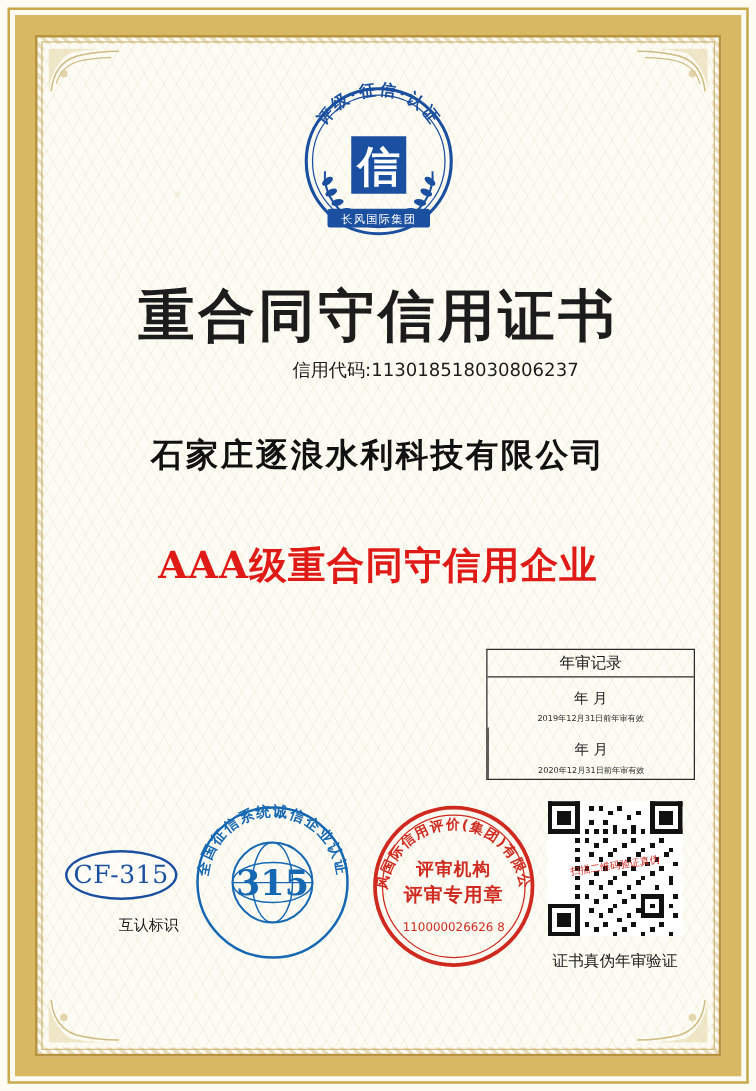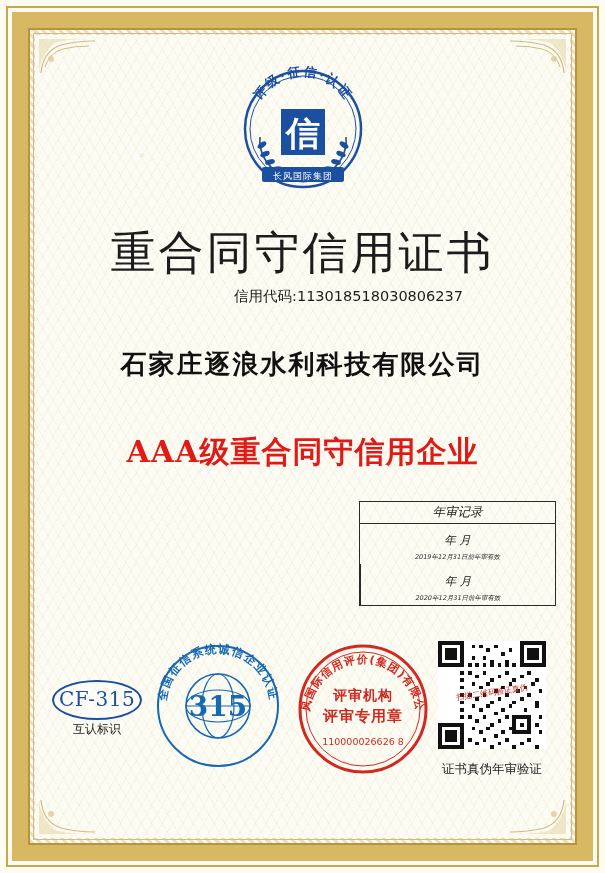--- a/index.html
+++ b/index.html
@@ -93,21 +93,21 @@
     text-align: center;
   }
 
   
   .main-title {
     position: absolute;
     top: 188px;
     left: 0; right: 0;
     text-align: center;
     font-family: "DejaVu Sans", sans-serif;
-    font-weight: normal;
+    font-weight: bold;
     font-size: 45px;
     letter-spacing: 3px;
     color: #1c1c1c;
   }
   .code-line {
     position: absolute;
     top: 252px;
     left: 0; right: 0;
     text-align: center;
     font-family: "DejaVu Sans", sans-serif;
@@ -149,26 +149,25 @@
     font-size: 15.5px;
     color: #1b1b1b;
     line-height: 27px;
   }
   .details .row { white-space: nowrap; }
 
   
   .review-box {
     position: absolute;
     right: 14px;
-    top: 466px;
-    width: 197px;
+    top: 484px;
+    width: 167px;
     height: 105px;
     border: 1px solid #2a2a2a;
     box-sizing: border-box;
-    font-style: italic;
   }
   .review-title {
     position: absolute;
     top: -1px; left: 0; right: 0;
     height: 22px;
     line-height: 22px;
     text-align: center;
     font-size: 12.5px;
     color: #1b1b1b;
     border-bottom: 1px solid #2a2a2a;
@@ -222,24 +221,25 @@
     margin: 0 auto;
     color: #1b4fa0;
     font-family: "DejaVu Serif", serif;
     font-weight: normal;
     font-size: 20px;
     line-height: 34px;
     letter-spacing: 0.5px;
     background: rgba(255,255,255,0.4);
   }
   .cf-caption {
-    margin-top: 1px;
+    margin-top: 12px;
     font-size: 12px;
     color: #1b1b1b;
     font-family: "DejaVu Sans", sans-serif;
+    text-align: right;
   }
 
   .seal-315 {
     position: absolute;
     left: 120px;
     top: 608px;
     width: 126px;
     height: 126px;
   }
   .seal-red {

